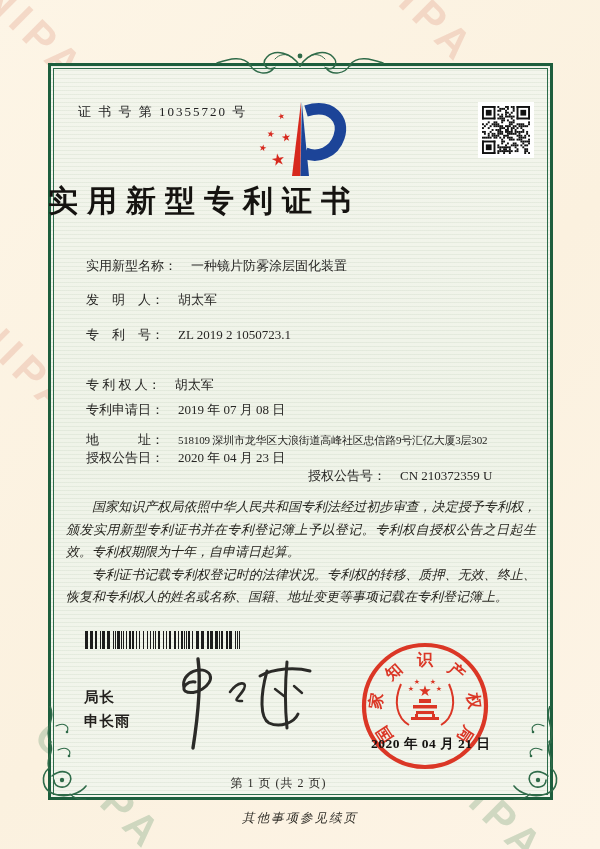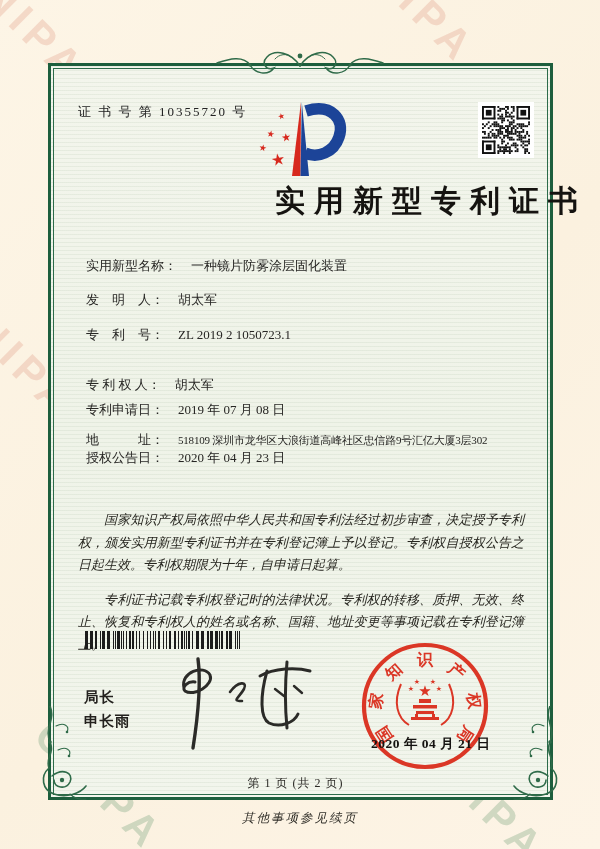--- a/index.html
+++ b/index.html
@@ -43,38 +43,38 @@
     pointer-events:none;
   }
   .abs{position:absolute;}
   
   .cert-no{
     left:78px;top:103px;
     font-size:13px;letter-spacing:2px;color:#222;
   }
   .title{
     left:48px;top:181px;width:539px;
-    text-align:right;
+    text-align:left;
     font-size:30px;font-weight:bold;letter-spacing:9px;color:#151310;
   }
   
   .frow{left:86px;font-size:13px;color:#272624;white-space:nowrap;}
   .frow .lbl{display:inline-block;min-width:66px;}
   .frow .val{margin-left:14px;}
   .val-address{font-size:11px;letter-spacing:-0.2px;}
   .grant2{left:308px;}
   
   .paras{
     left:66px;top:497px;width:470px;
     font-size:13px;line-height:1.74;
     text-align:justify;
     font-style:italic;
     color:#26251f;
   }
-  .paras p{margin:12px;text-indent:2em;}
+  .paras p{margin:0;text-indent:2em;font-family:Liberation Mono, monospace;}
   
   .barcode{left:85px;top:631px;width:155px;height:18px;}
   
   .signer{
     left:84px;
     font-family:"Liberation Sans","DejaVu Sans",sans-serif;
     font-weight:bold;font-size:14.5px;color:#23211e;letter-spacing:1px;
   }
   .signer-title{top:688px;}
   .signer-name{top:712px;}
@@ -88,21 +88,21 @@
     transform-origin:center;
   }
   .seal-date{
     left:371px;top:735px;
     font-size:13.5px;font-weight:bold;color:#141210;letter-spacing:0.5px;
     white-space:nowrap;
   }
   
   .page-info{
     left:48px;top:775px;width:461px;text-align:center;
-    font-size:12px;color:#2a2925;letter-spacing:1px;padding-left:17px;
+    font-size:12px;color:#2a2925;letter-spacing:1px;
   }
   .next-note{
     left:0;top:810px;width:600px;text-align:center;
     font-size:12.5px;font-style:italic;color:#32302a;letter-spacing:2px;
   }
   svg{display:block;}
 </style>
 </head>
 <body>
 
@@ -435,20 +435,23 @@
   </div>
   <div class="abs frow" style="top:376px;">
     <span class="lbl">专 利 权 人：</span><span class="val">胡太军</span>
   </div>
   <div class="abs frow" style="top:431px;">
     <span class="lbl">地　　　址：</span><span class="val val-address">518109 深圳市龙华区大浪街道高峰社区忠信路9号汇亿大厦3层302</span>
   </div>
   <div class="abs frow" style="top:449px;font-family:Liberation Serif, serif;">
     <span class="lbl">授权公告日：</span><span class="val">2020 年 04 月 23 日</span>
   </div>
+  <div class="abs frow grant2" style="top:467px;">
+    <span class="lbl">授权公告号：</span><span class="val">CN 210372359 U</span>
+  </div>
 
   <div class="abs paras">
     <p>国家知识产权局依照中华人民共和国专利法经过初步审查，决定授予专利权，颁发实用新型专利证书并在专利登记簿上予以登记。专利权自授权公告之日起生效。专利权期限为十年，自申请日起算。</p>
     <p>专利证书记载专利权登记时的法律状况。专利权的转移、质押、无效、终止、恢复和专利权人的姓名或名称、国籍、地址变更等事项记载在专利登记簿上。</p>
   </div>
 
   <svg id="barcode" class="abs barcode" viewBox="0 0 155 18" preserveAspectRatio="none">
       <rect x="0" y="0" width="3" height="18" fill="#1c1c1c"></rect>
       <rect x="5" y="0" width="3" height="18" fill="#1c1c1c"></rect>
       <rect x="10" y="0" width="2" height="18" fill="#1c1c1c"></rect>

